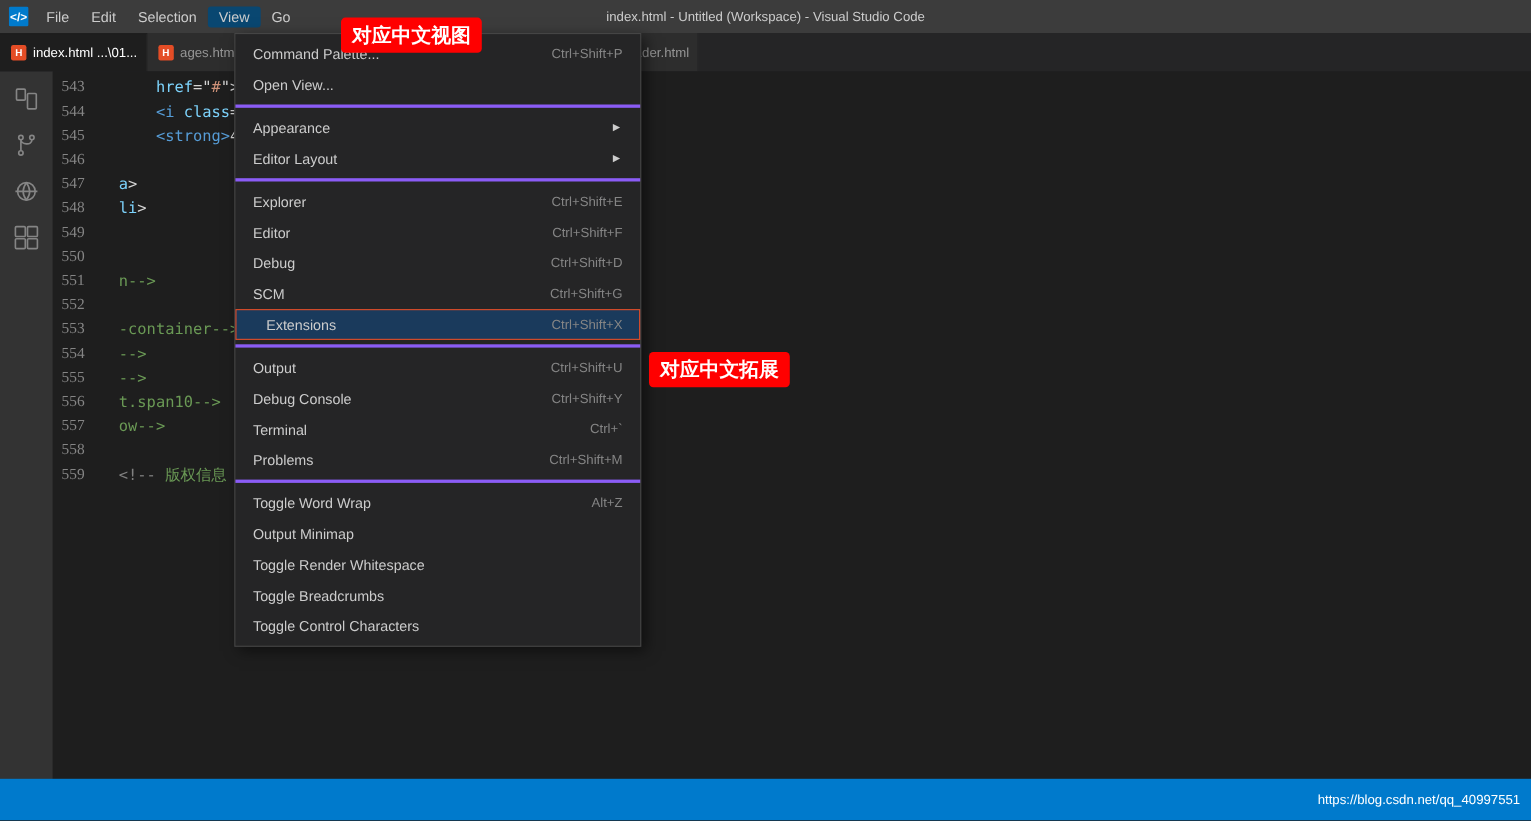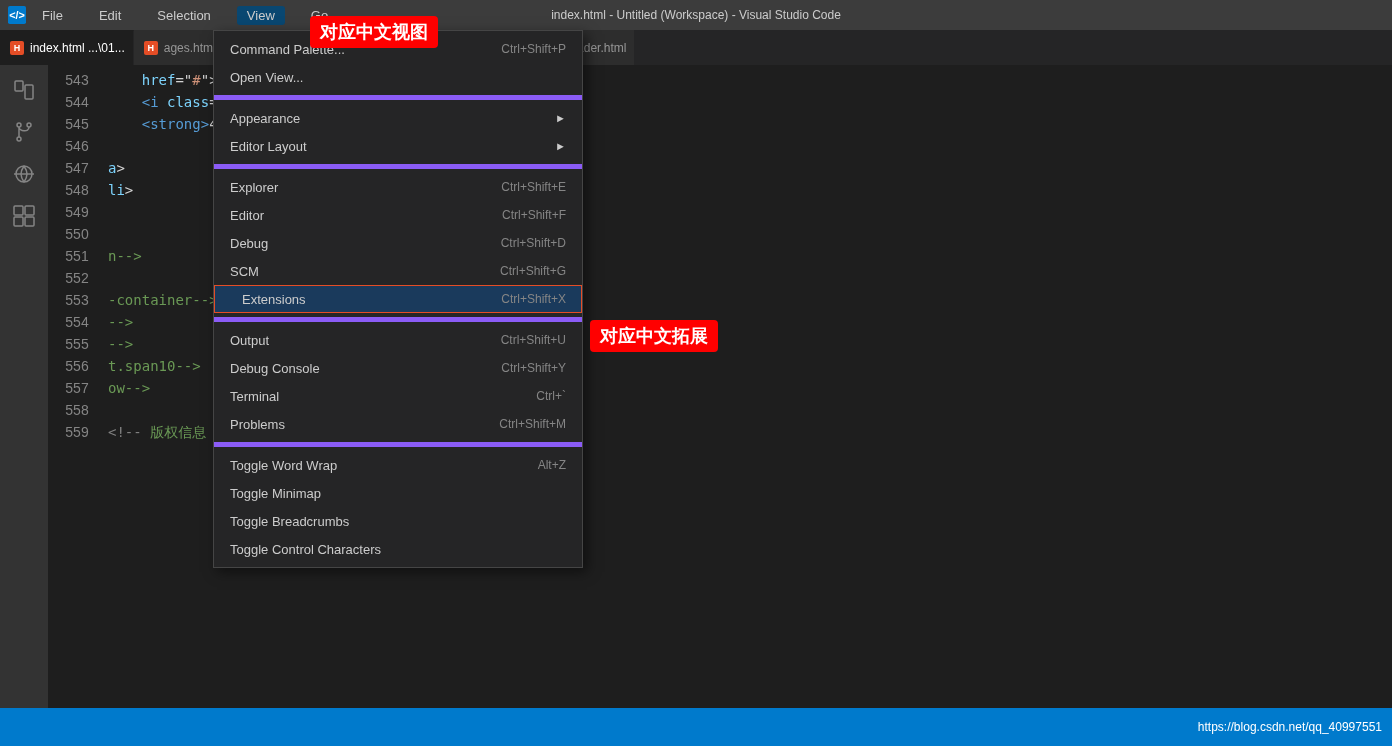--- a/index.html
+++ b/index.html
@@ -22,21 +22,21 @@
       padding: 0 8px;
       position: relative;
     }
     .title-bar-icon {
       width: 18px;
       height: 18px;
       margin-right: 6px;
     }
     .title-bar-menus {
       display: flex;
-      gap: 16px;
+      gap: 0;
     }
     .menu-item {
       padding: 2px 10px;
       font-size: 13px;
       color: #cccccc;
       cursor: pointer;
       border-radius: 3px;
     }
     .menu-item:hover, .menu-item.active {
       background: #5a5a5a;
@@ -134,24 +134,24 @@
     .code-container {
       flex: 1;
       overflow: hidden;
       position: relative;
       display: flex;
     }
     .line-numbers {
       width: 60px;
       padding: 0 10px 0 8px;
       color: #858585;
-      font-family: Liberation Sans, sans-serif;
+      font-family: Liberation Serif, serif;
       font-size: 14px;
       line-height: 22px;
-      text-align: center;
+      text-align: left;
       user-select: none;
       flex-shrink: 0;
       padding-top: 4px;
     }
     .code-content {
       flex: 1;
       font-family: 'Consolas', monospace;
       font-size: 14px;
       line-height: 22px;
       padding-top: 4px;
@@ -190,21 +190,21 @@
       left: 213px;
       width: 370px;
       background: #252526;
       border: 1px solid #454545;
       box-shadow: 4px 4px 12px rgba(0,0,0,0.5);
       z-index: 200;
       font-size: 13px;
     }
     .dropdown-section {
       padding: 4px 0;
-      border-bottom: 5px solid #8b5cf6;
+      border-bottom: 3px solid #8b5cf6;
     }
     .dropdown-section:last-child { border-bottom: none; }
     .menu-row {
       display: flex;
       align-items: center;
       padding: 4px 16px;
       cursor: pointer;
       height: 28px;
       position: relative;
     }
@@ -414,21 +414,24 @@
       <span class="menu-row-shortcut">Ctrl+Shift+M</span>
     </div>
   </div>
 
   <div class="dropdown-section">
     <div class="menu-row">
       <span class="menu-row-label">Toggle Word Wrap</span>
       <span class="menu-row-shortcut">Alt+Z</span>
     </div>
     <div class="menu-row">
-      <span class="menu-row-label">Toggle Minimap</span>
+      <span class="menu-row-label">Output Minimap</span>
+    </div>
+    <div class="menu-row">
+      <span class="menu-row-label">Toggle Render Whitespace</span>
     </div>
     <div class="menu-row">
       <span class="menu-row-label">Toggle Breadcrumbs</span>
     </div>
     <div class="menu-row">
       <span class="menu-row-label">Toggle Control Characters</span>
     </div>
   </div>
 </div>
 

